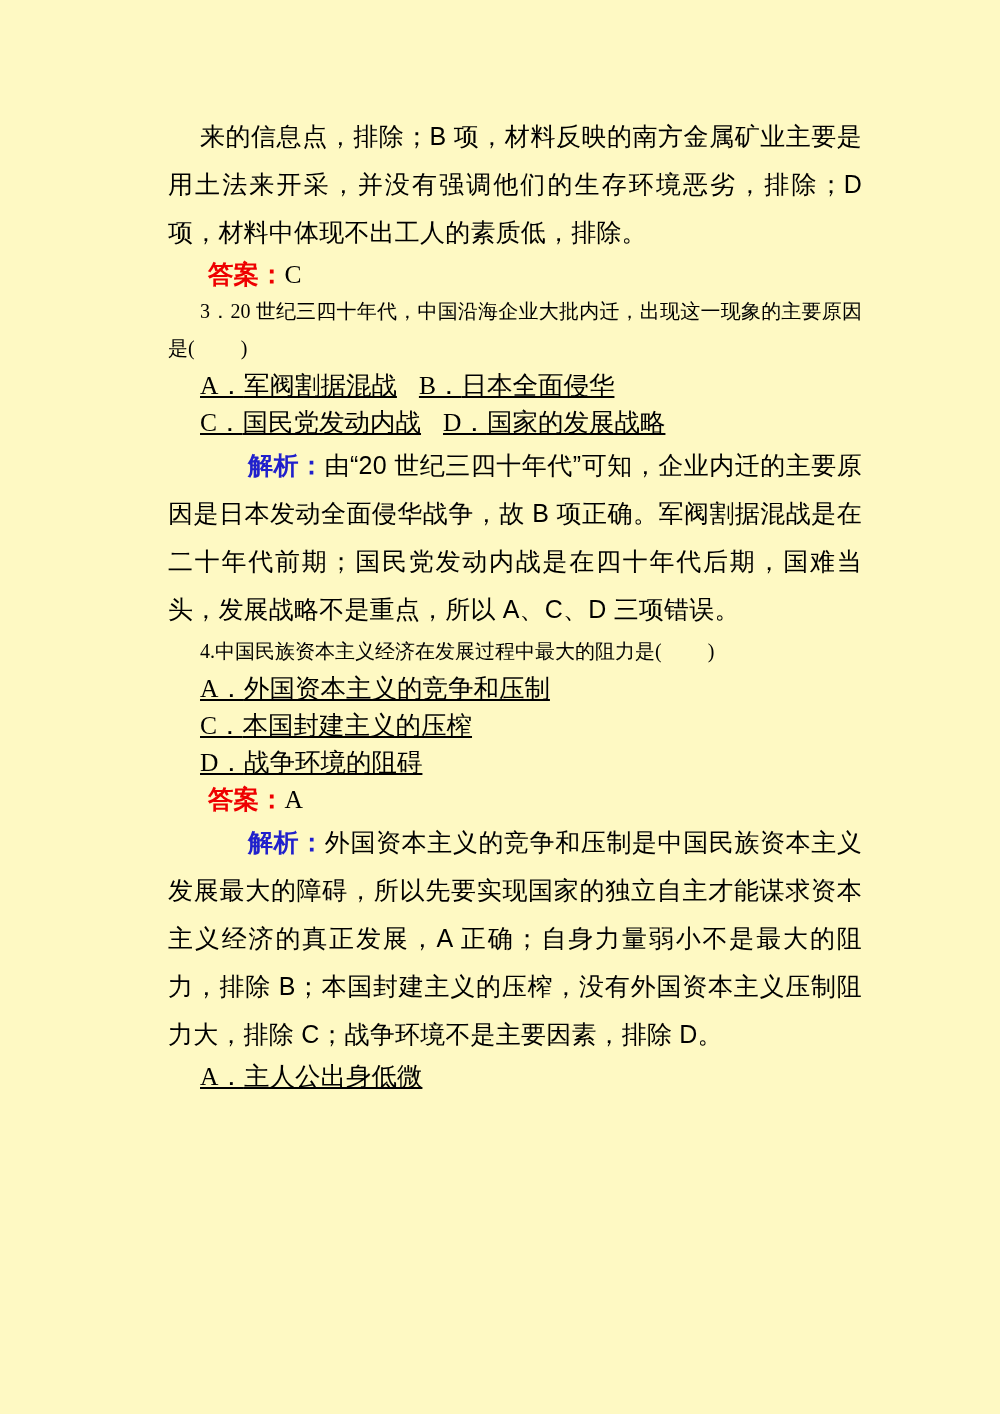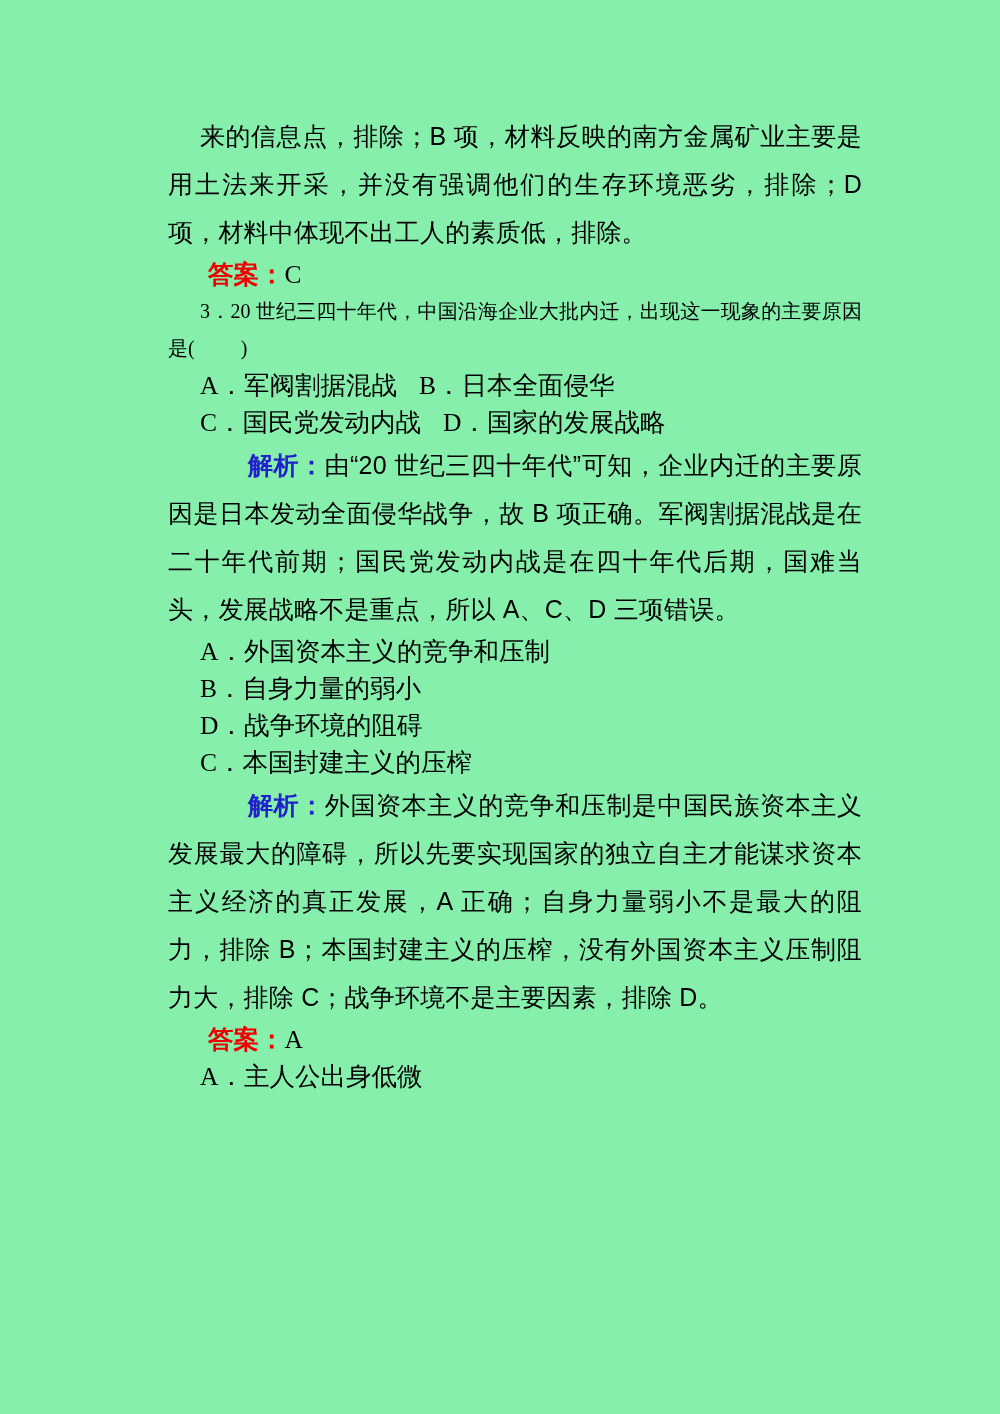--- a/index.html
+++ b/index.html
@@ -15,21 +15,21 @@
     font-family: "Liberation Serif", "DejaVu Serif", serif;
     color: #000000;
   }
 
   .page {
     position: absolute;
     left: 0;
     top: 0;
     width: 1000px;
     height: 1414px;
-    background: #86efac;
+    background: #fef9c3;
   }
 
   .content {
     position: absolute;
     left: 168px;
     top: 112px;
     width: 694px;
   }
 
   
@@ -89,20 +89,21 @@
   }
 
   
   .opt-line {
     margin: 0;
     font-size: 25.5px;
     line-height: 37px;
     text-indent: 32px;
     font-family: "Liberation Serif", "DejaVu Serif", serif;
     white-space: pre;
+    text-decoration: underline;
   }
 
   .opt-gap {
     display: inline-block;
     width: 22px;
   }
 
   .blank-paren {
     display: inline-block;
     width: 46px;
@@ -120,31 +121,31 @@
 
     <p class="p indent"><span class="lat">3．</span><span>20 世纪三四十年代，中国沿海企业大批内迁，出现这一现象的主要原因是(</span><span class="blank-paren"></span><span>)</span></p>
 
     <p class="opt-line"><span class="lat">A．</span><span>军阀割据混战</span><span class="opt-gap"></span><span class="lat">B．</span><span>日本全面侵华</span></p>
 
     <p class="opt-line"><span class="lat">C．</span><span>国民党发动内战</span><span class="opt-gap"></span><span class="lat">D．</span><span>国家的发展战略</span></p>
 
     <p class="p analysis"><span class="label-jiexi">解析：</span><span>由“20 世纪三四十年代”可知，企业内迁的主要原因是日本发动全面侵华战争，故 B 项正确。军阀割据混战是在二十年代前期；国民党发动内战是在四十年代后期，国难当头，发展战略不是重点，所以 A、C、D 三项错误。</span></p>
 
 
+    <p class="p indent"><span class="lat">4.</span><span>中国民族资本主义经济在发展过程中最大的阻力是(</span><span class="blank-paren"></span><span>)</span></p>
 
     <p class="opt-line"><span class="lat">A．</span><span>外国资本主义的竞争和压制</span></p>
 
-    <p class="opt-line"><span class="lat">B．</span><span>自身力量的弱小</span></p>
+
+    <p class="opt-line"><span class="lat">C．</span><span>本国封建主义的压榨</span></p>
 
     <p class="opt-line"><span class="lat">D．</span><span>战争环境的阻碍</span></p>
 
-    <p class="opt-line"><span class="lat">C．</span><span>本国封建主义的压榨</span></p>
+    <p class="p answer"><span class="label-daan">答案：</span><span class="ans-letter">A</span></p>
 
     <p class="p analysis"><span class="label-jiexi">解析：</span><span>外国资本主义的竞争和压制是中国民族资本主义发展最大的障碍，所以先要实现国家的独立自主才能谋求资本主义经济的真正发展，A 正确；自身力量弱小不是最大的阻力，排除 B；本国封建主义的压榨，没有外国资本主义压制阻力大，排除 C；战争环境不是主要因素，排除 D。</span></p>
-
-    <p class="p answer"><span class="label-daan">答案：</span><span class="ans-letter">A</span></p>
 
 
     <p class="opt-line"><span class="lat">A．</span><span>主人公出身低微</span></p>
 
 
   </div>
 </div>
 
 </body></html>

